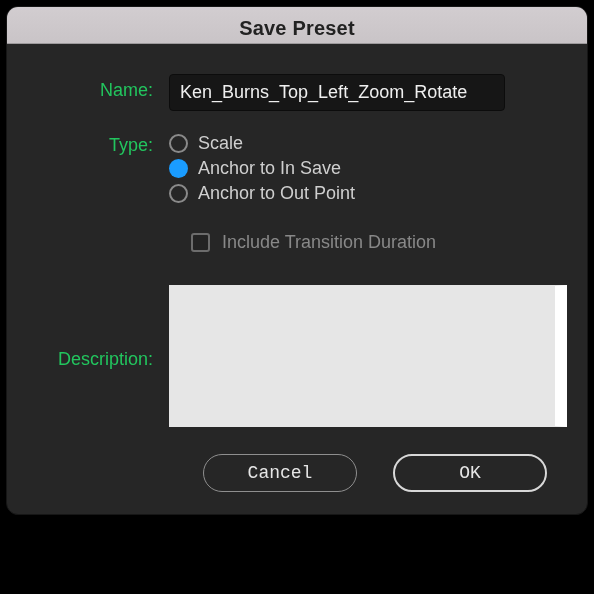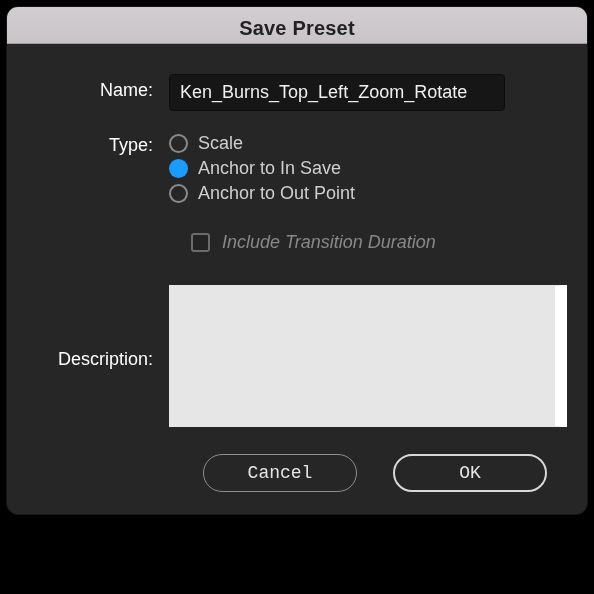--- a/index.html
+++ b/index.html
@@ -41,21 +41,21 @@
     }
     .row {
       display: flex;
       align-items: flex-start;
       margin-bottom: 18px;
     }
     .label-col {
       width: 142px;
       text-align: right;
       padding-right: 16px;
-      color: #ffffff;
+      color: #22c55e;
       padding-top: 6px;
       font-size: 18px;
     }
     .field-col {
       flex: 1;
     }
     .text-input {
       width: 336px;
       background: #161616;
       border: 1px solid #0c0c0c;
@@ -105,21 +105,20 @@
       width: 19px;
       height: 19px;
       border: 2px solid #6c6c6c;
       border-radius: 3px;
       background: #232323;
       flex-shrink: 0;
     }
     .checkbox-label {
       color: #888;
       font-size: 18px;
-      font-style: italic;
     }
     .desc-row {
       display: flex;
       align-items: center;
       margin-top: 32px;
     }
     .textarea {
       width: 398px;
       height: 142px;
       background: #e6e6e6;

